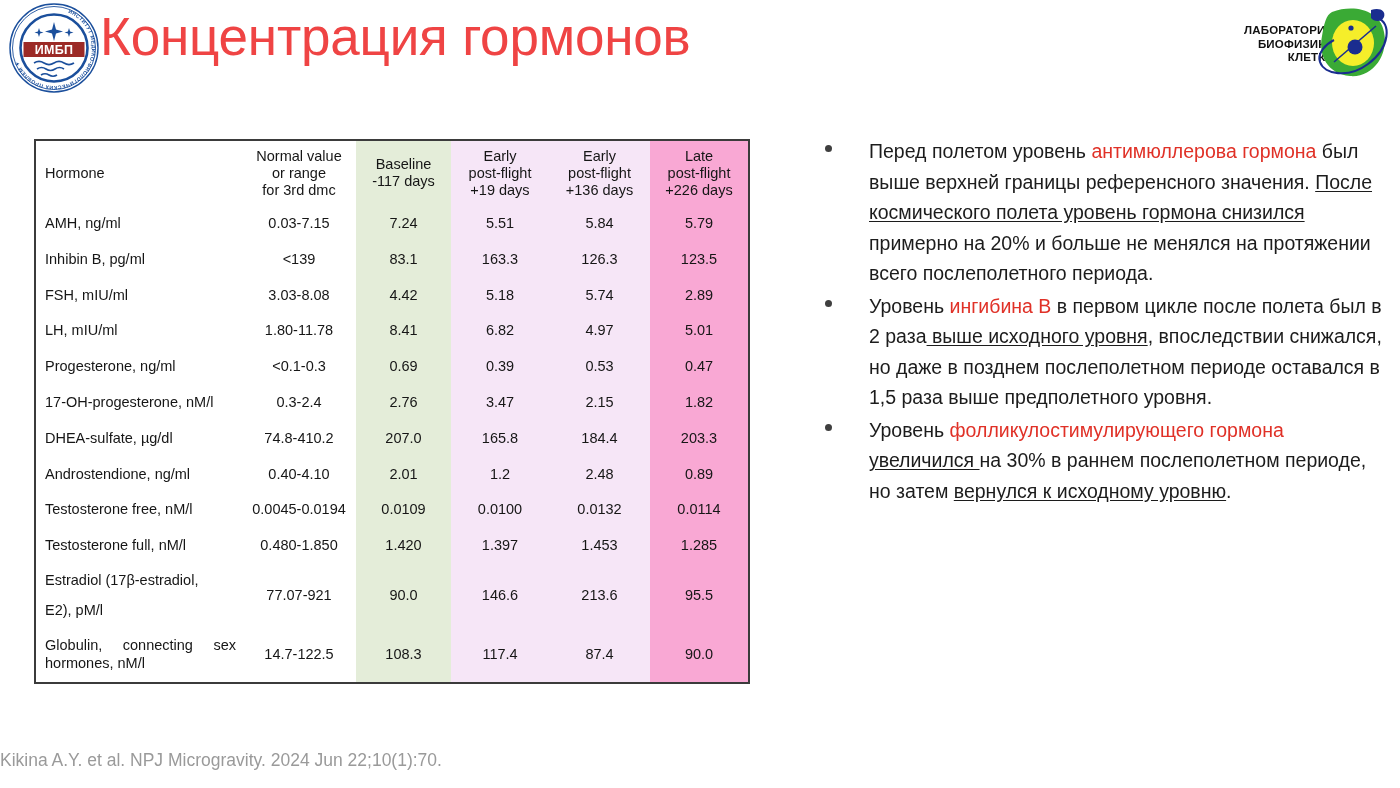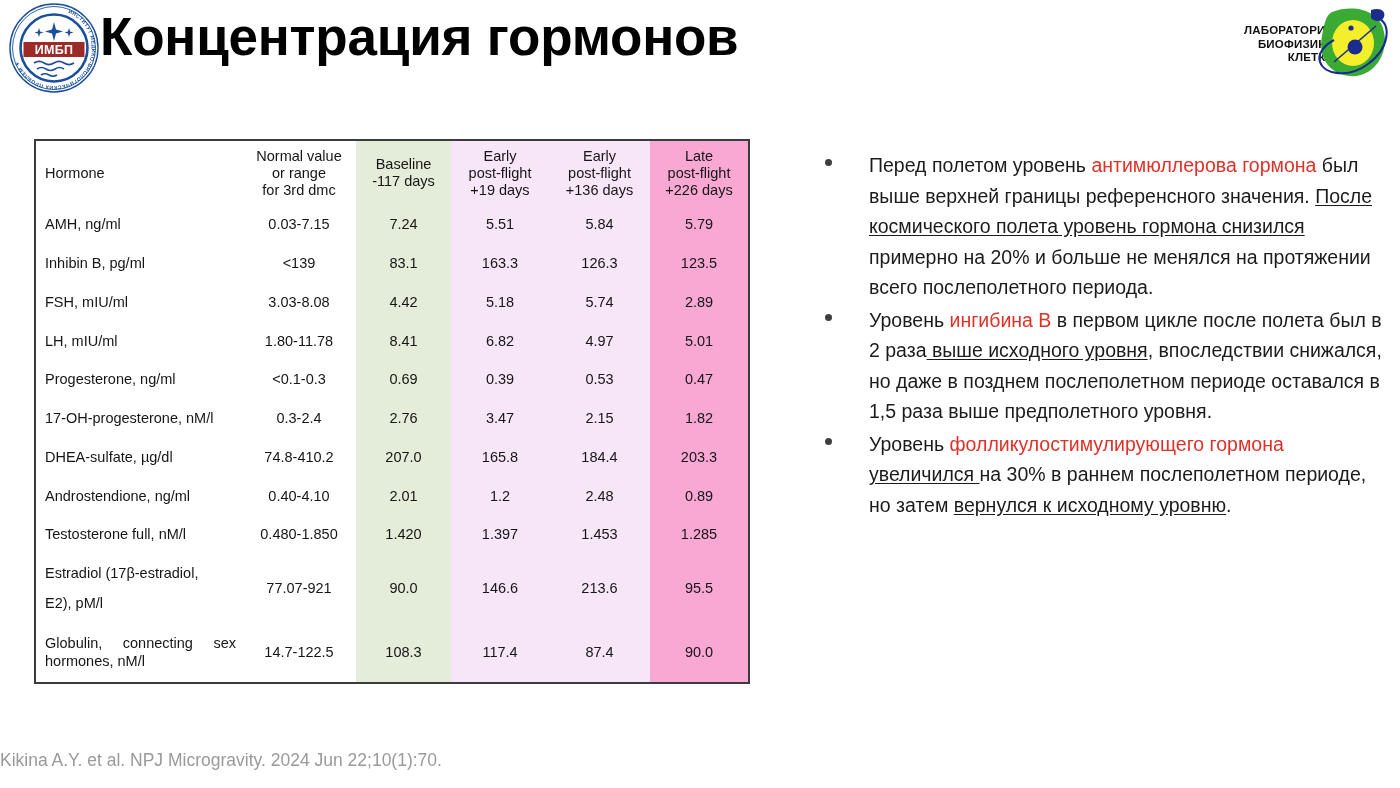--- a/index.html
+++ b/index.html
@@ -28,22 +28,22 @@
     position: absolute;
     left: 8px; top: 2px;
     width: 92px; height: 92px;
   }
   #page-title {
     position: absolute;
     left: 100px;
     top: 4px;
     font-size: 53px;
     line-height: 66px;
-    font-weight: 700;
-    color: #000000;
+    font-weight: 400;
+    color: #ef4444;
     letter-spacing: -0.2px;
     white-space: nowrap;
   }
   #lab-logo {
     position: absolute;
     right: 8px; top: 4px;
     width: 150px; height: 80px;
   }
   #lab-logo-text {
     position: absolute;
@@ -136,21 +136,21 @@
   }
   .name-two-line {
     display: block;
     line-height: 30px;
   }
 
   
   #insights {
     position: absolute;
     left: 812px;
-    top: 150px;
+    top: 136px;
     width: 578px;
   }
   .bullet-row {
     display: flex;
     align-items: flex-start;
     margin-bottom: 2px;
   }
   .bullet-dot {
     flex: 0 0 auto;
     width: 57px;
@@ -337,20 +337,28 @@
           <td class="bg-pink">184.4</td>
           <td class="bg-oran">203.3</td>
         </tr>
         <tr>
           <td class="t-name"><span>Androstendione, ng/ml</span></td>
           <td class="">0.40-4.10</td>
           <td class="bg-base">2.01</td>
           <td class="bg-pink">1.2</td>
           <td class="bg-pink">2.48</td>
           <td class="bg-oran">0.89</td>
+        </tr>
+        <tr>
+          <td class="t-name"><span>Testosterone free, nM/l</span></td>
+          <td class="">0.0045-0.0194</td>
+          <td class="bg-base">0.0109</td>
+          <td class="bg-pink">0.0100</td>
+          <td class="bg-pink">0.0132</td>
+          <td class="bg-oran">0.0114</td>
         </tr>
         <tr>
           <td class="t-name"><span>Testosterone full, nM/l</span></td>
           <td class="">0.480-1.850</td>
           <td class="bg-base">1.420</td>
           <td class="bg-pink">1.397</td>
           <td class="bg-pink">1.453</td>
           <td class="bg-oran">1.285</td>
         </tr>
         <tr class="tall">

